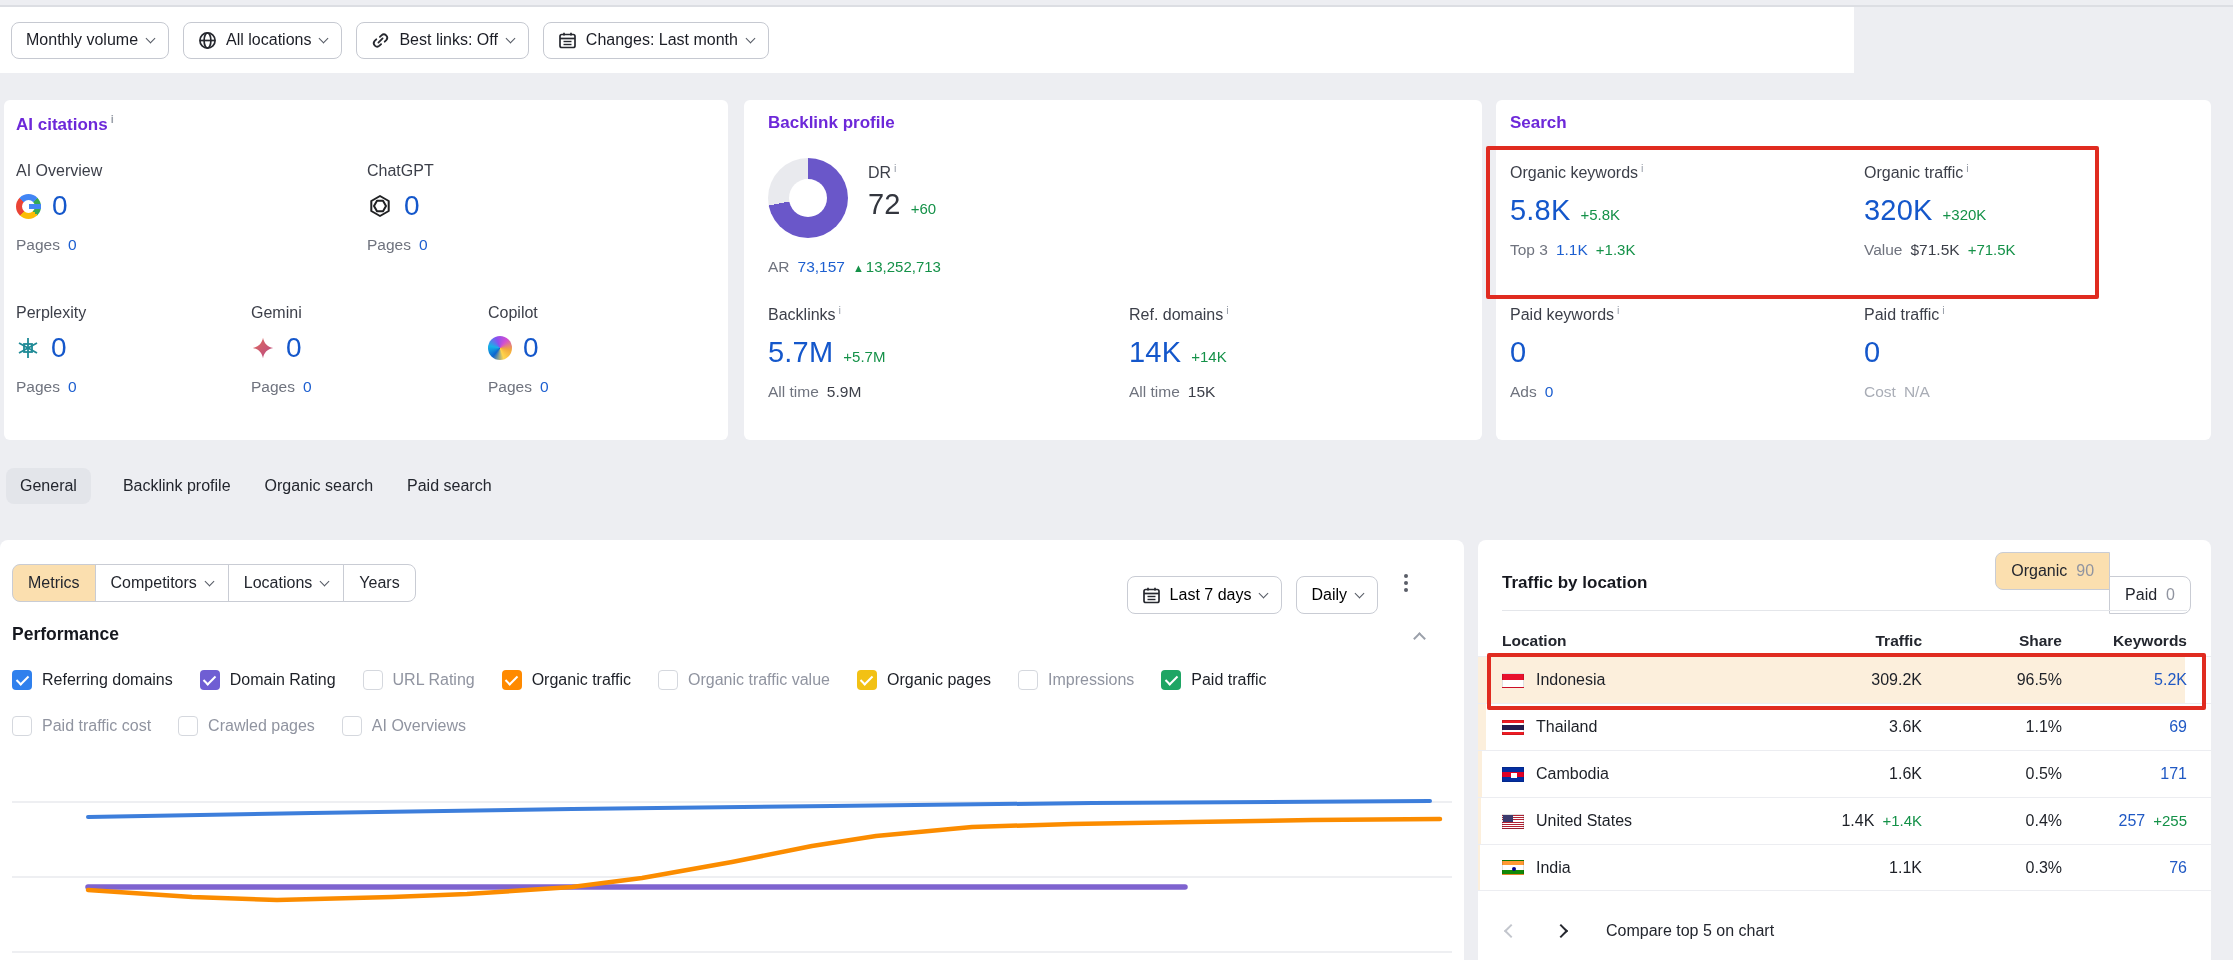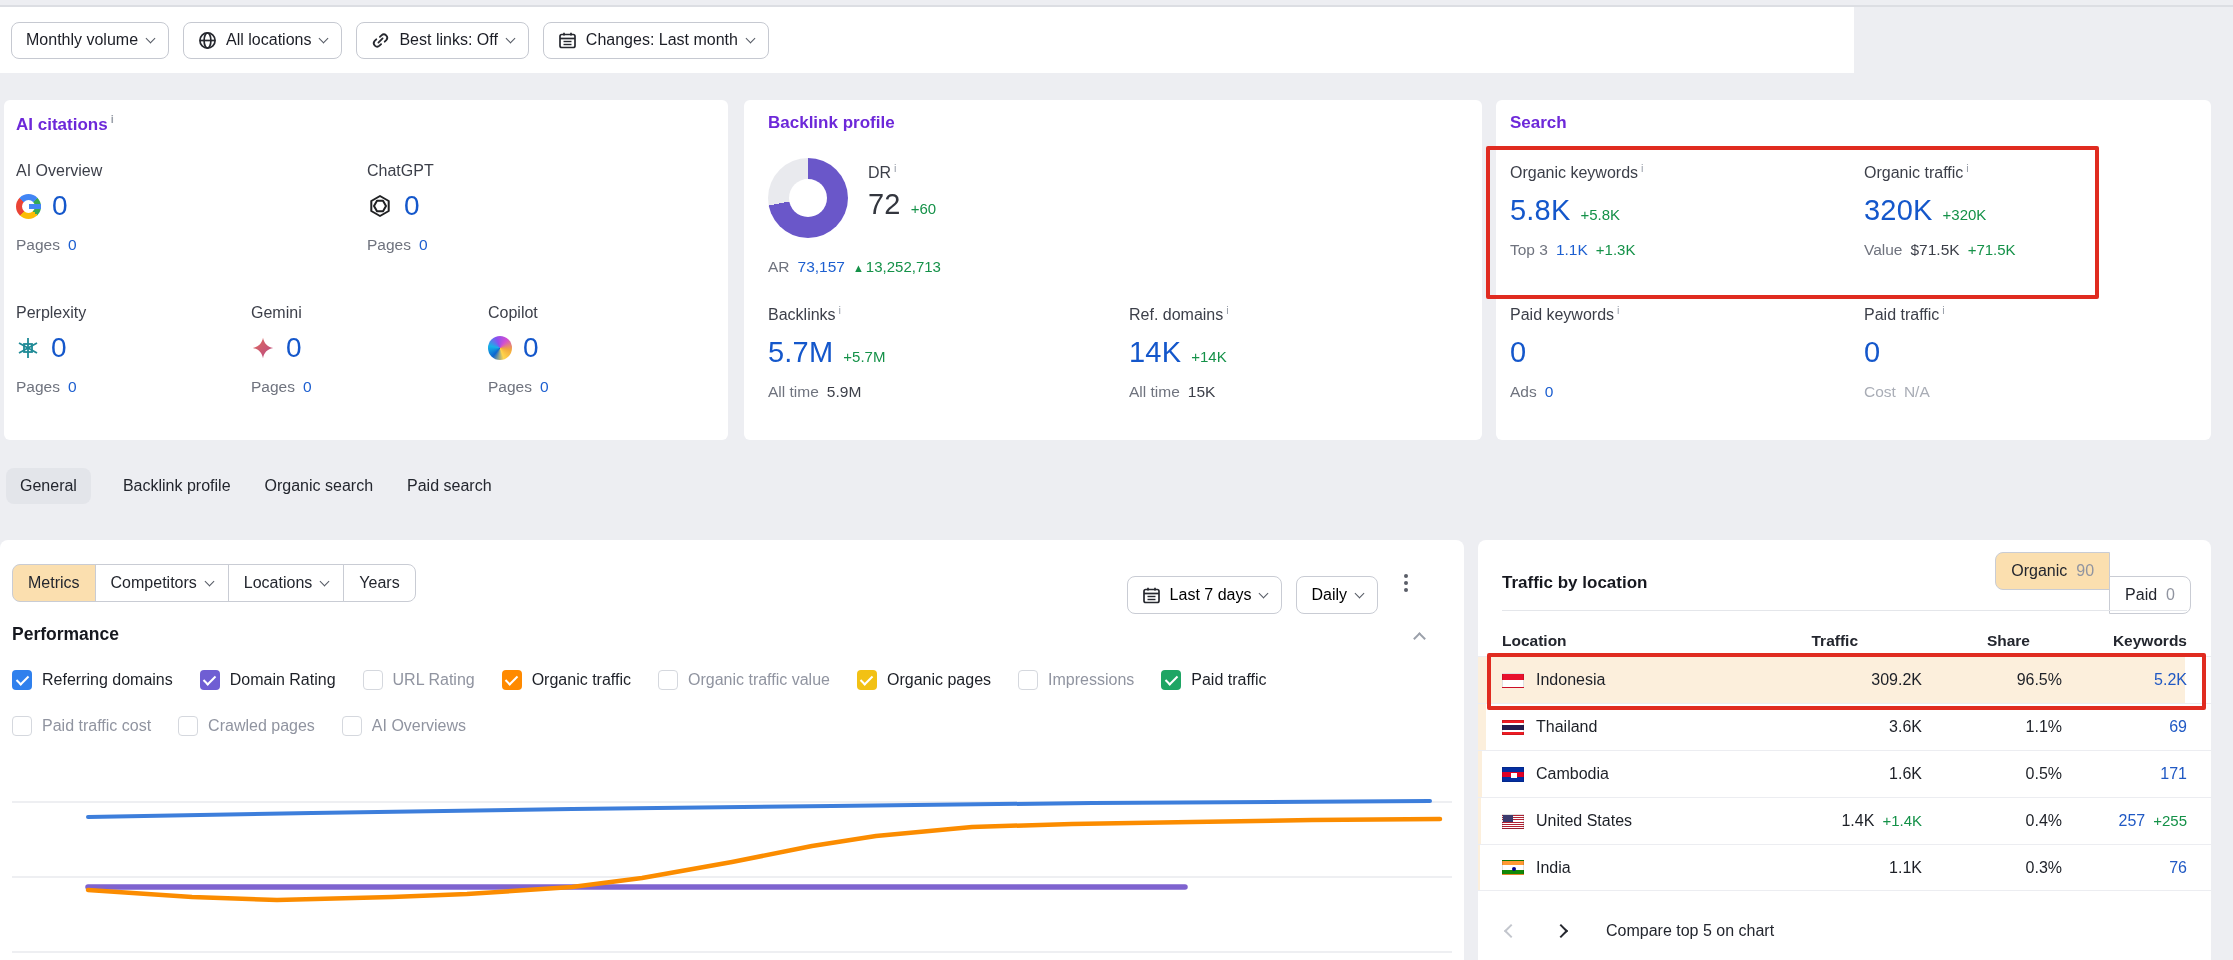--- a/index.html
+++ b/index.html
@@ -97,21 +97,21 @@
   .tbl-h { position:absolute; left:24px; top:12px; right:20px; display:flex; align-items:center; }
   .tbl-title { font-size:17px; font-weight:700; color:#16181f; }
   .toggle { margin-left:auto; display:flex; }
   .tg { height:38px; display:flex; align-items:center; gap:9px; padding:0 15px; border:1px solid #c9ccd4;
         font-size:16px; color:#23262e; cursor:pointer; }
   .tg.active { background:#fbdfaf; border-radius:8px 0 0 8px; }
   .tg.inactive { border-radius:0 8px 8px 0; margin-left:-1px; background:#fff;margin-top:24px; }
   .tg .cnt { color:#9094a0; }
   .divider { position:absolute; left:24px; right:24px; top:70px; height:1px; background:#e4e6ea; }
   .cols { position:absolute; left:24px; right:24px; top:86px; height:30px; display:flex; align-items:center;
-          font-weight:700; font-size:15.5px; color:#23262e;gap:32px; }
+          font-weight:700; font-size:15.5px; color:#23262e; }
   .c-loc { flex:1; display:flex; align-items:center; position:relative; z-index:1; }
   .c-traffic { width:165px; text-align:right; position:relative; z-index:1; }
   .c-share { width:140px; text-align:right; position:relative; z-index:1; }
   .c-kw { width:125px; text-align:right; position:relative; z-index:1; }
   .rows { position:absolute; left:0; right:0; top:116px; }
   .lrow { position:relative; height:47px; display:flex; align-items:center; padding:0 24px;
           border-top:1px solid #ecedf1; font-size:16px; cursor:pointer; }
   .lrow:last-child { border-bottom:1px solid #ecedf1; }
   .share-bar { position:absolute; left:0; top:0; bottom:0; background:#fcefdc; z-index:0; }
   .kw-link { color:#2059c4; }

